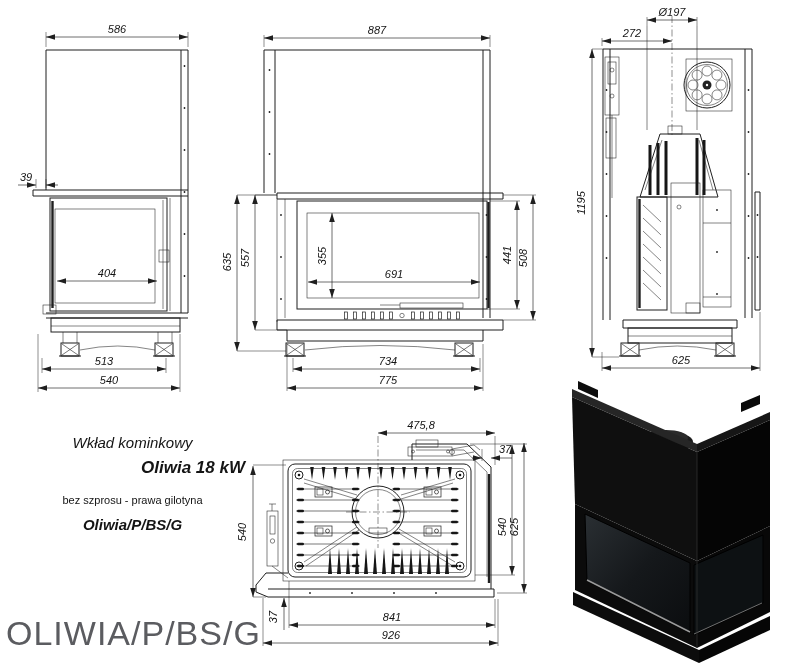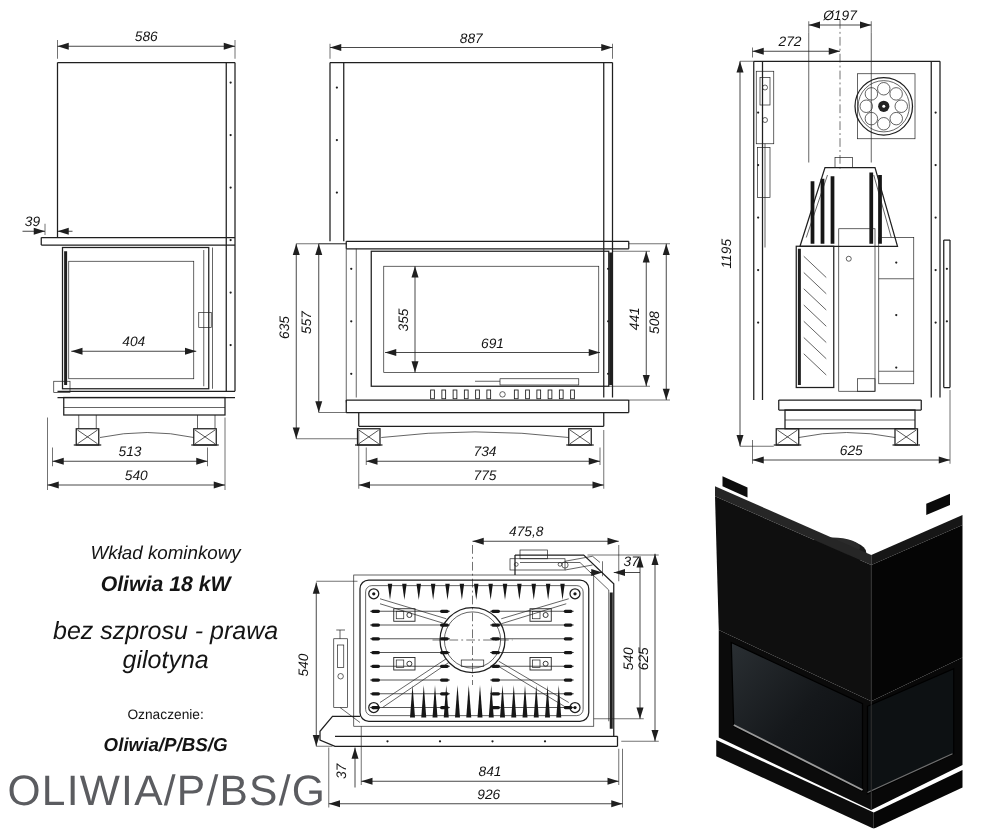--- a/index.html
+++ b/index.html
@@ -9,22 +9,22 @@
   .ln  { fill:none; stroke:#1f1f1f; stroke-width:1; }
   .tn  { fill:none; stroke:#1f1f1f; stroke-width:0.55; }
   .tk  { fill:none; stroke:#1f1f1f; stroke-width:2.4; }
   .ext { fill:none; stroke:#1f1f1f; stroke-width:0.5; }
   .cl  { fill:none; stroke:#1f1f1f; stroke-width:0.5; stroke-dasharray:7 2.5 1.5 2.5; }
   .wdots { stroke:#1f1f1f; stroke-width:1.8; stroke-linecap:round; stroke-dasharray:0 42; fill:none; }
   .dim-line { fill:none; stroke:#1f1f1f; stroke-width:0.65; }
   .dim-t { font-family:"Liberation Sans",sans-serif; font-style:italic; font-size:11px; fill:#141414; text-anchor:middle; }
   .info { position:absolute; left:20px; top:434px; width:225px; text-align:center; color:#141414; }
   .i1 { font-style:italic; font-size:15px; }
-  .i2 { font-style:italic; font-weight:bold; font-size:17px; margin-top:7px; }
-  .i3 { font-style:italic; font-size:20px; margin-top:16px; }
+  .i2 { font-style:italic; font-weight:bold; font-size:17px; margin-top:7px;text-align:right; }
+  .i3 { font-size:11px; margin-top:16px; }
   .i4 { font-size:11px; margin-top:26px; }
   .i5 { font-style:italic; font-weight:bold; font-size:15px; margin-top:10px; }
   .footer { position:absolute; left:6px; top:614px; font-size:34px; font-weight:300;
             letter-spacing:1px; color:#5b5c60; }
 </style>
 </head>
 <body>
 
 <div id="stage">
 <svg width="800" height="663" viewBox="0 0 800 663">
@@ -376,18 +376,17 @@
     <polygon points="573,592 699,650 699,663 573,605" fill="#0c0c0c"></polygon>
     <polygon points="699,650 770,616 770,630 699,663" fill="#060606"></polygon>
     <path d="M697,452 V648" stroke="#303030" stroke-width="0.8" fill="none"></path>
   </g>
 </svg>
 
   <div class="info">
     <div class="i1">Wkład kominkowy</div>
     <div class="i2">Oliwia 18 kW</div>
     <div class="i3">bez szprosu - prawa gilotyna</div>
-    <div class="i4">Oznaczenie:</div>
     <div class="i5">Oliwia/P/BS/G</div>
   </div>
 
   <div class="footer">OLIWIA/P/BS/G</div>
 </div>
 
 </body></html>

